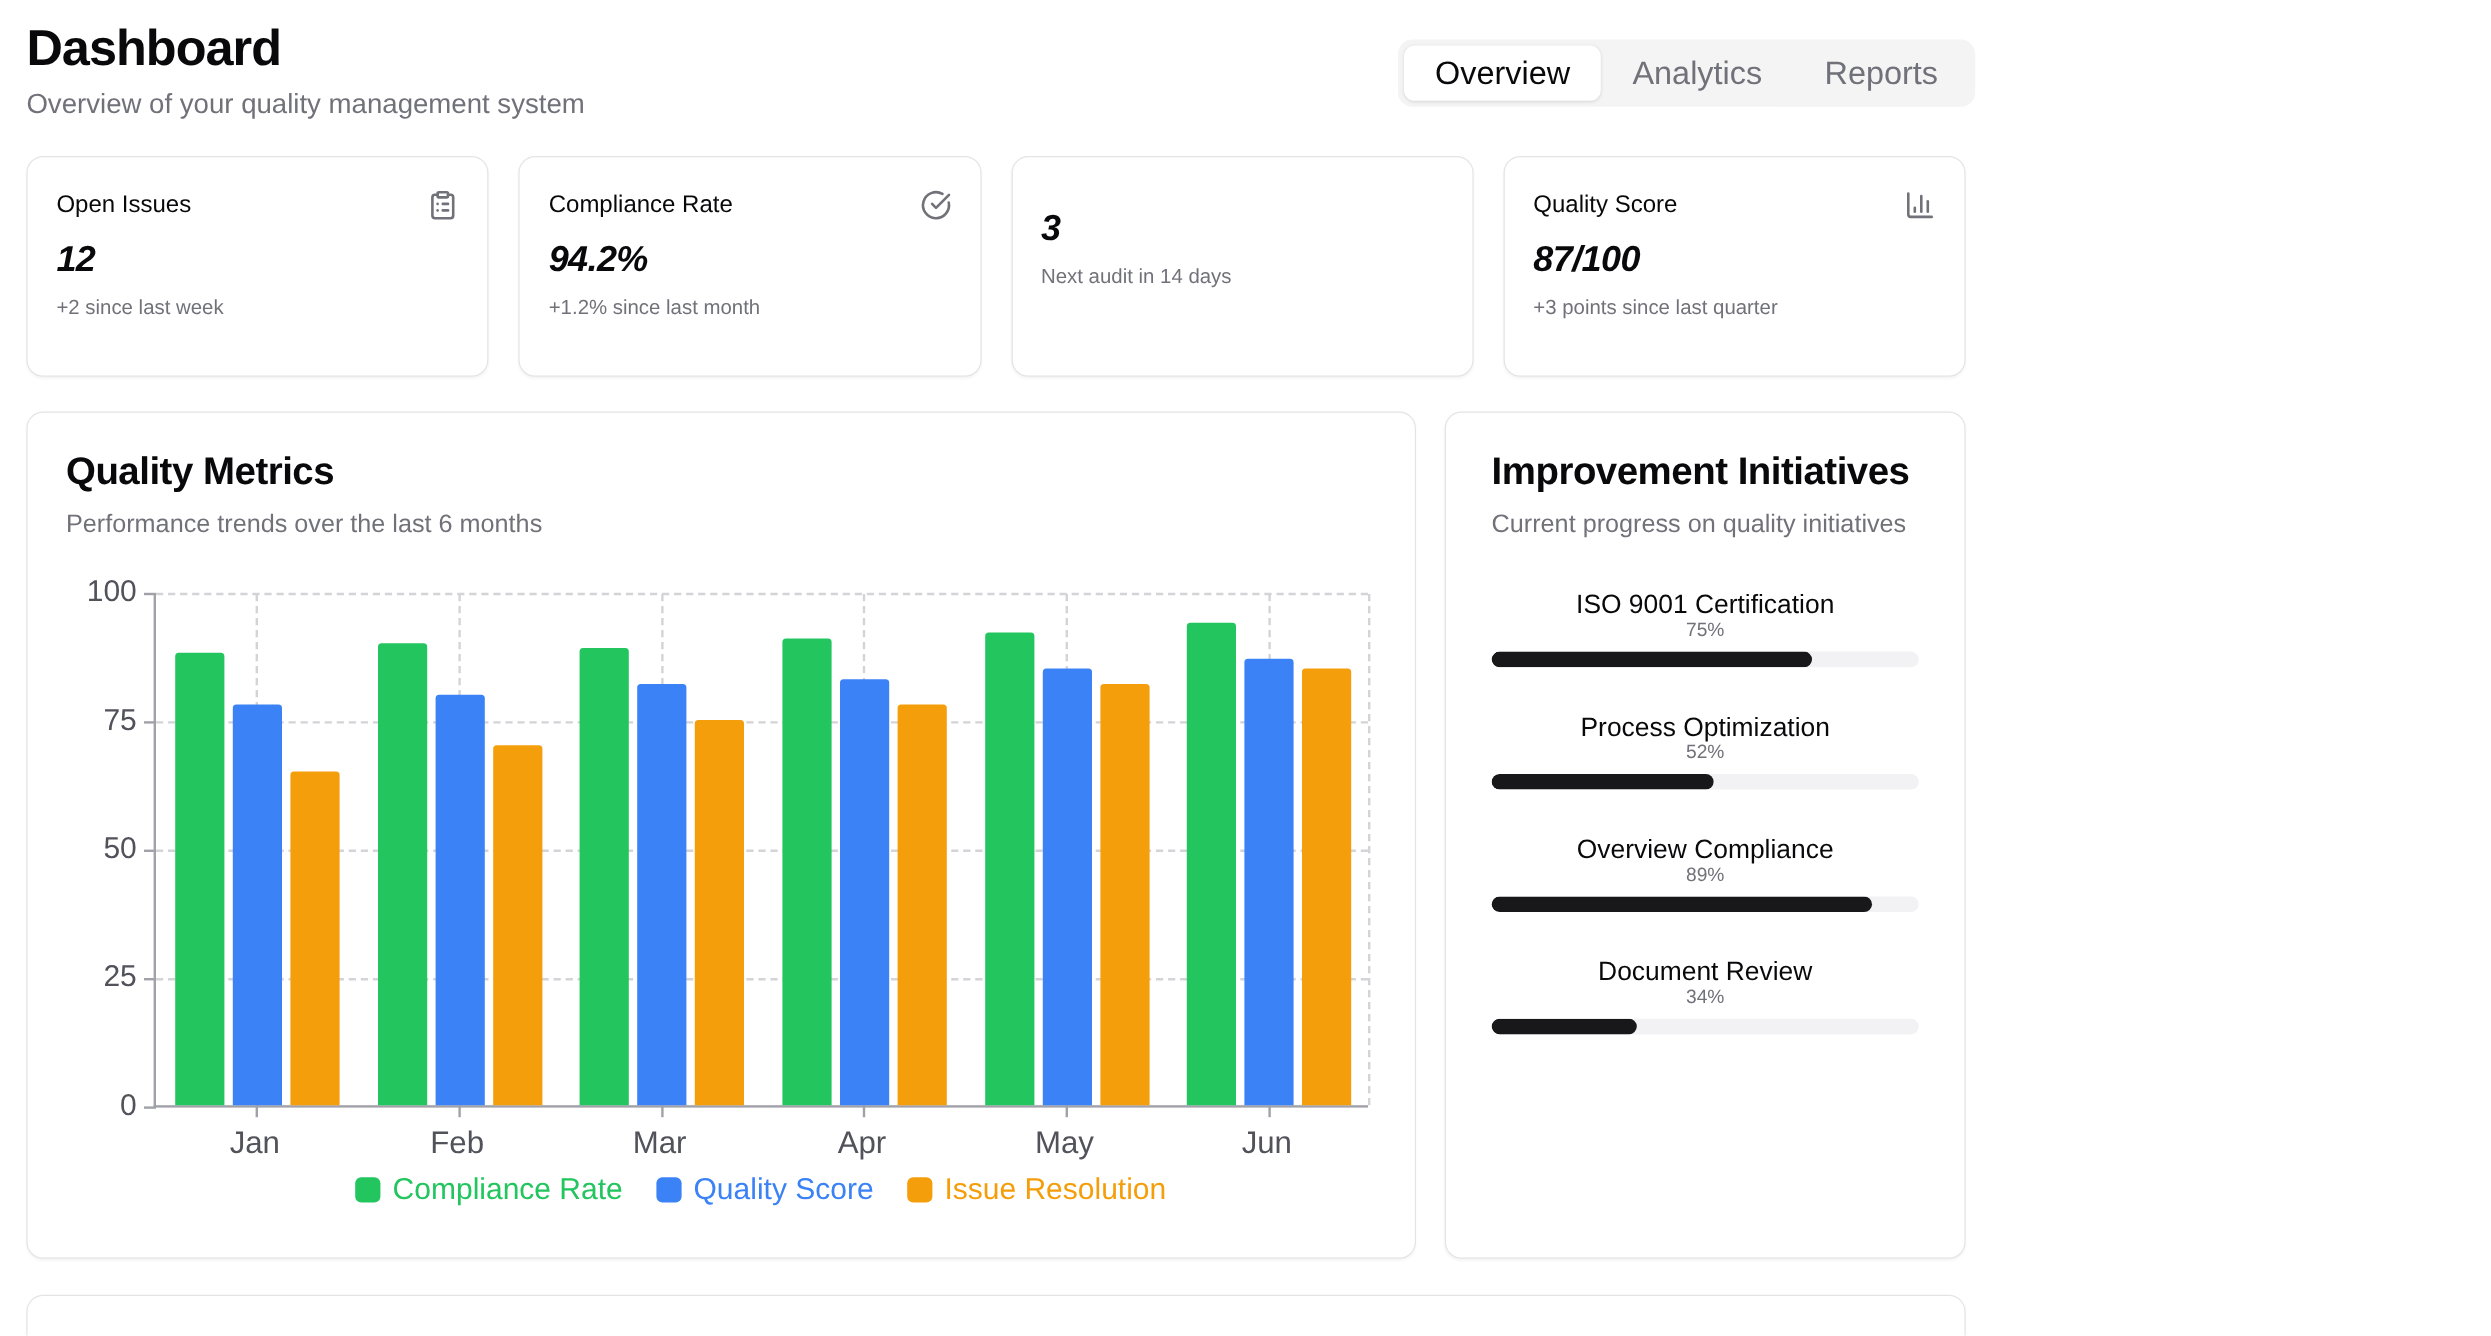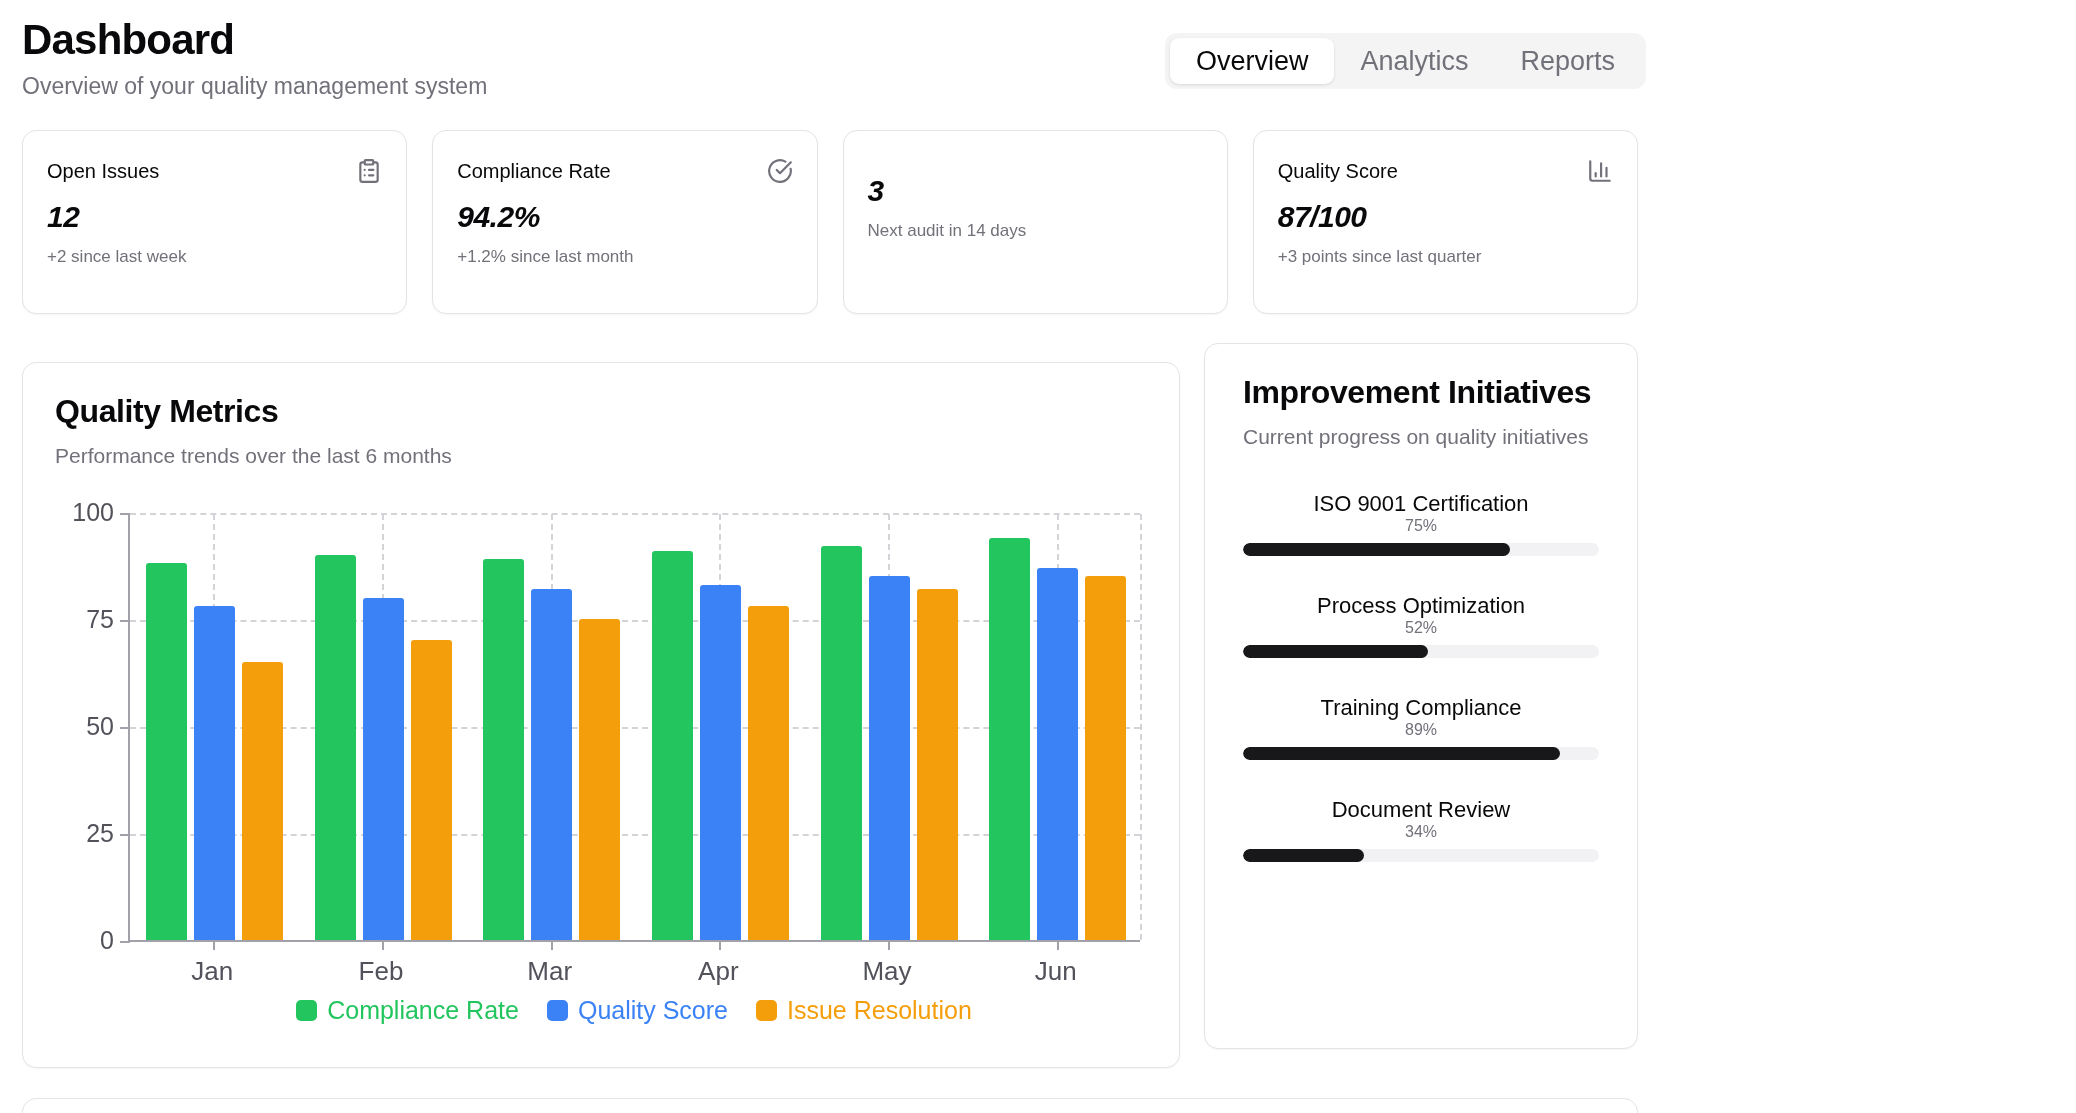--- a/index.html
+++ b/index.html
@@ -25,21 +25,21 @@
   .stats { display:flex; gap:25px; padding:0 22px; margin-top:30px; }
   .stat { flex:1; height:184px; padding:27px 24px; }
   .stat-top { display:flex; justify-content:space-between; align-items:center; }
   .stat-label { font-size:20px; font-weight:500; color:#09090b; }
   .icon svg { width:26px; height:26px; color:#71717a; display:block; }
   .stat-value { font-size:30px; font-weight:800; letter-spacing:-0.5px; margin-top:16px; color:#09090b;font-style:italic; }
   .stat-sub { font-size:17px; color:#71717a; margin-top:13px; }
 
   
   .main { display:flex; gap:24px; padding:0 22px; margin-top:29px; }
-  .chart-card { width:1158px; min-width:1158px; height:706px; padding:30px 32px;margin-top:19px; }
+  .chart-card { width:1158px; min-width:1158px; height:706px; padding:30px 32px; }
   .panel-title { font-size:32px; font-weight:700; letter-spacing:-0.4px; color:#09090b; }
   .panel-sub { font-size:21px; color:#71717a; margin-top:14px; }
 
   
   .chart { position:relative; margin-top:46px; height:512px; }
   .plot { position:absolute; left:73px; top:0; width:1012px; height:428px;
           border-left:2px solid #a1a1aa; border-bottom:2px solid #a1a1aa; }
   .hgrid { position:absolute; left:0; width:100%; border-top:2px dashed #d4d4d8; }
   .vgrid { position:absolute; top:0; height:100%; border-left:2px dashed #d4d4d8; }
   .ytick { position:absolute; left:-10px; width:10px; border-top:2px solid #a1a1aa; }
@@ -245,21 +245,21 @@
             <div class="init-row">
               <div class="init-name">Process Optimization</div>
               <div class="init-pct">52%</div>
             </div>
             <div class="init-track">
               <div class="init-fill" style="width: 52%;"></div>
             </div>
           </div>
           <div class="init-item">
             <div class="init-row">
-              <div class="init-name">Training Compliance</div>
+              <div class="init-name">Overview Compliance</div>
               <div class="init-pct">89%</div>
             </div>
             <div class="init-track">
               <div class="init-fill" style="width: 89%;"></div>
             </div>
           </div>
           <div class="init-item">
             <div class="init-row">
               <div class="init-name">Document Review</div>
               <div class="init-pct">34%</div>

